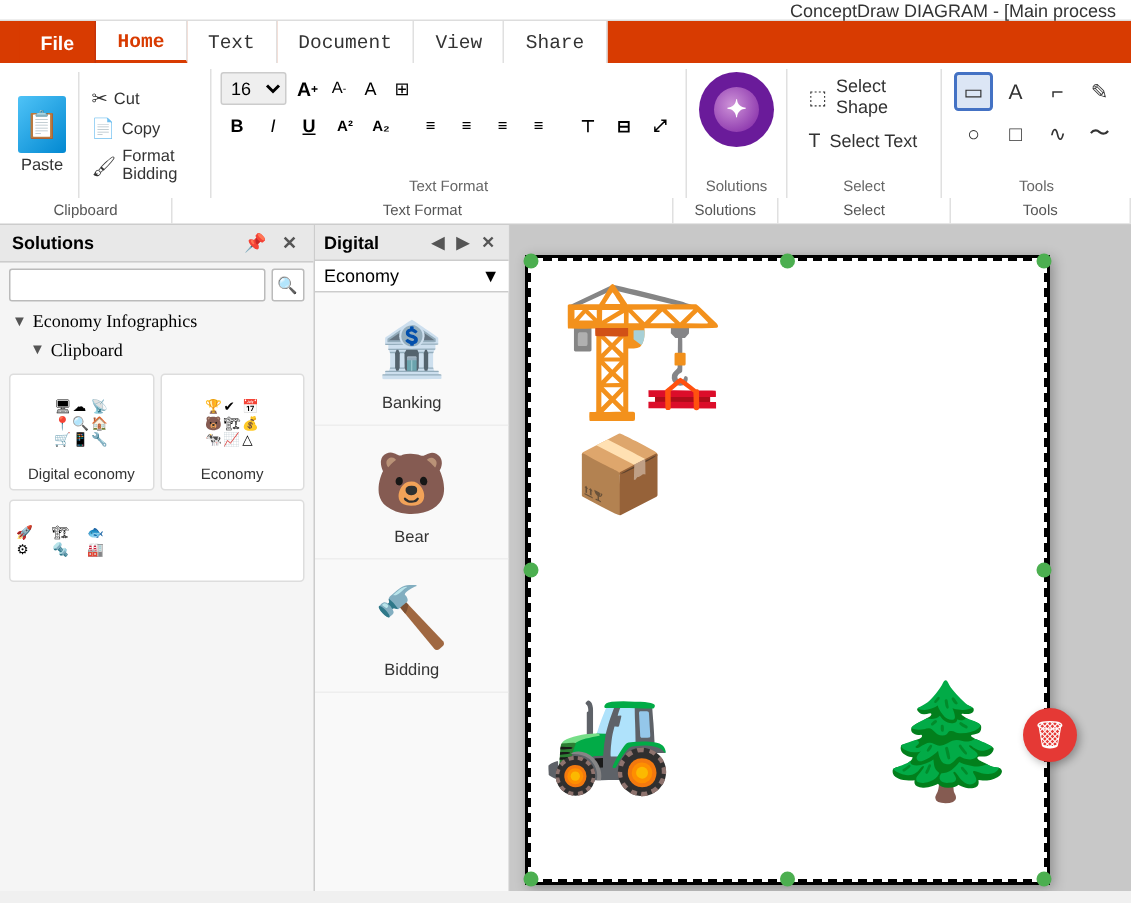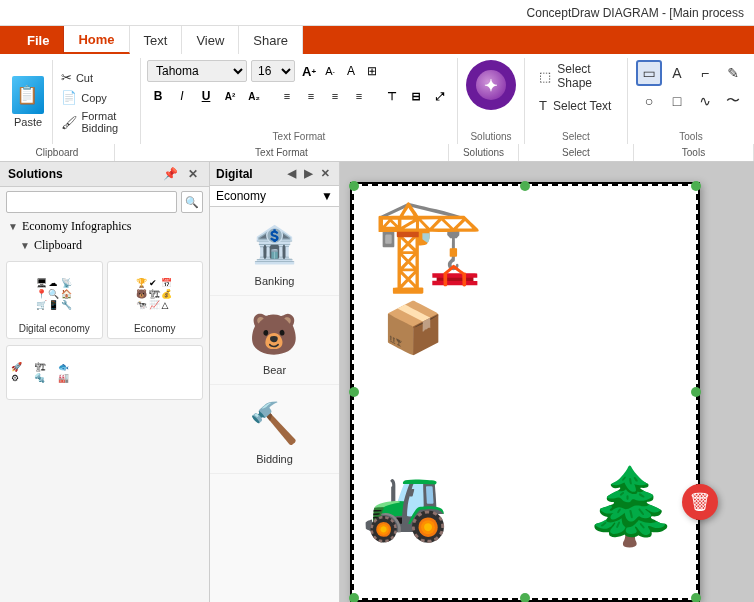--- a/index.html
+++ b/index.html
@@ -1,21 +1,21 @@
 <!DOCTYPE html>
 <html><head>
   <meta charset="utf-8">
   <style>
     * { box-sizing: border-box; margin: 0; padding: 0; }
     body { font-family: 'Segoe UI', Arial, sans-serif; font-size: 12px; background: #f0f0f0; overflow: hidden; }
 
     
     .title-bar {
       background: #fff;
-      height: 26px;
+      height: 14px;
       display: flex;
       align-items: center;
       justify-content: flex-end;
       padding-right: 10px;
       font-size: 12px;
       color: #333;
       border-bottom: 1px solid #ddd;
     }
 
     
@@ -41,20 +41,21 @@
     .tab-item {
       padding: 4px 14px;
       font-size: 13px;
       color: #333;
       background: #fff;
       height: 28px;
       display: flex;
       align-items: center;
       cursor: pointer;
       border-right: 1px solid #e0e0e0;
+      font-family: Liberation Mono, monospace;
     }
     .tab-item.active {
       background: #fff;
       border-bottom: 2px solid #d83b01;
       color: #d83b01;
       font-weight: 600;
     }
 
     
     .ribbon-content {
@@ -386,20 +387,21 @@
 <body>
 
 <div class="title-bar">
   <span>ConceptDraw DIAGRAM - [Main process</span>
 </div>
 
 <div class="tab-bar">
   <div class="tab-file">File</div>
   <div class="tab-item active">Home</div>
   <div class="tab-item">Text</div>
+  <div class="tab-item">Document</div>
   <div class="tab-item">View</div>
   <div class="tab-item">Share</div>
 </div>
 
 <div class="ribbon-content">
 
   <div class="clipboard-group">
     <div class="paste-btn">
       <div class="paste-icon">📋</div>
       <span class="paste-label">Paste</span>
@@ -415,23 +417,20 @@
       </div>
       <div class="small-btn">
         <span class="small-btn-icon">🖌</span>
         <span>Format Bidding</span>
       </div>
     </div>
   </div>
 
   <div class="font-group">
     <div class="font-row1">
-      <select class="font-select">
-        <option>Tahoma</option>
-      </select>
       <select class="size-select">
         <option>16</option>
       </select>
       <div class="font-size-btns">
         <div class="icon-btn" style="font-size:13px; font-weight:bold;">A<sup style="font-size:8px">+</sup></div>
         <div class="icon-btn" style="font-size:11px;">A<sub style="font-size:7px">-</sub></div>
         <div class="icon-btn" style="font-size:12px;">A</div>
         <div class="icon-btn">⊞</div>
       </div>
     </div>

